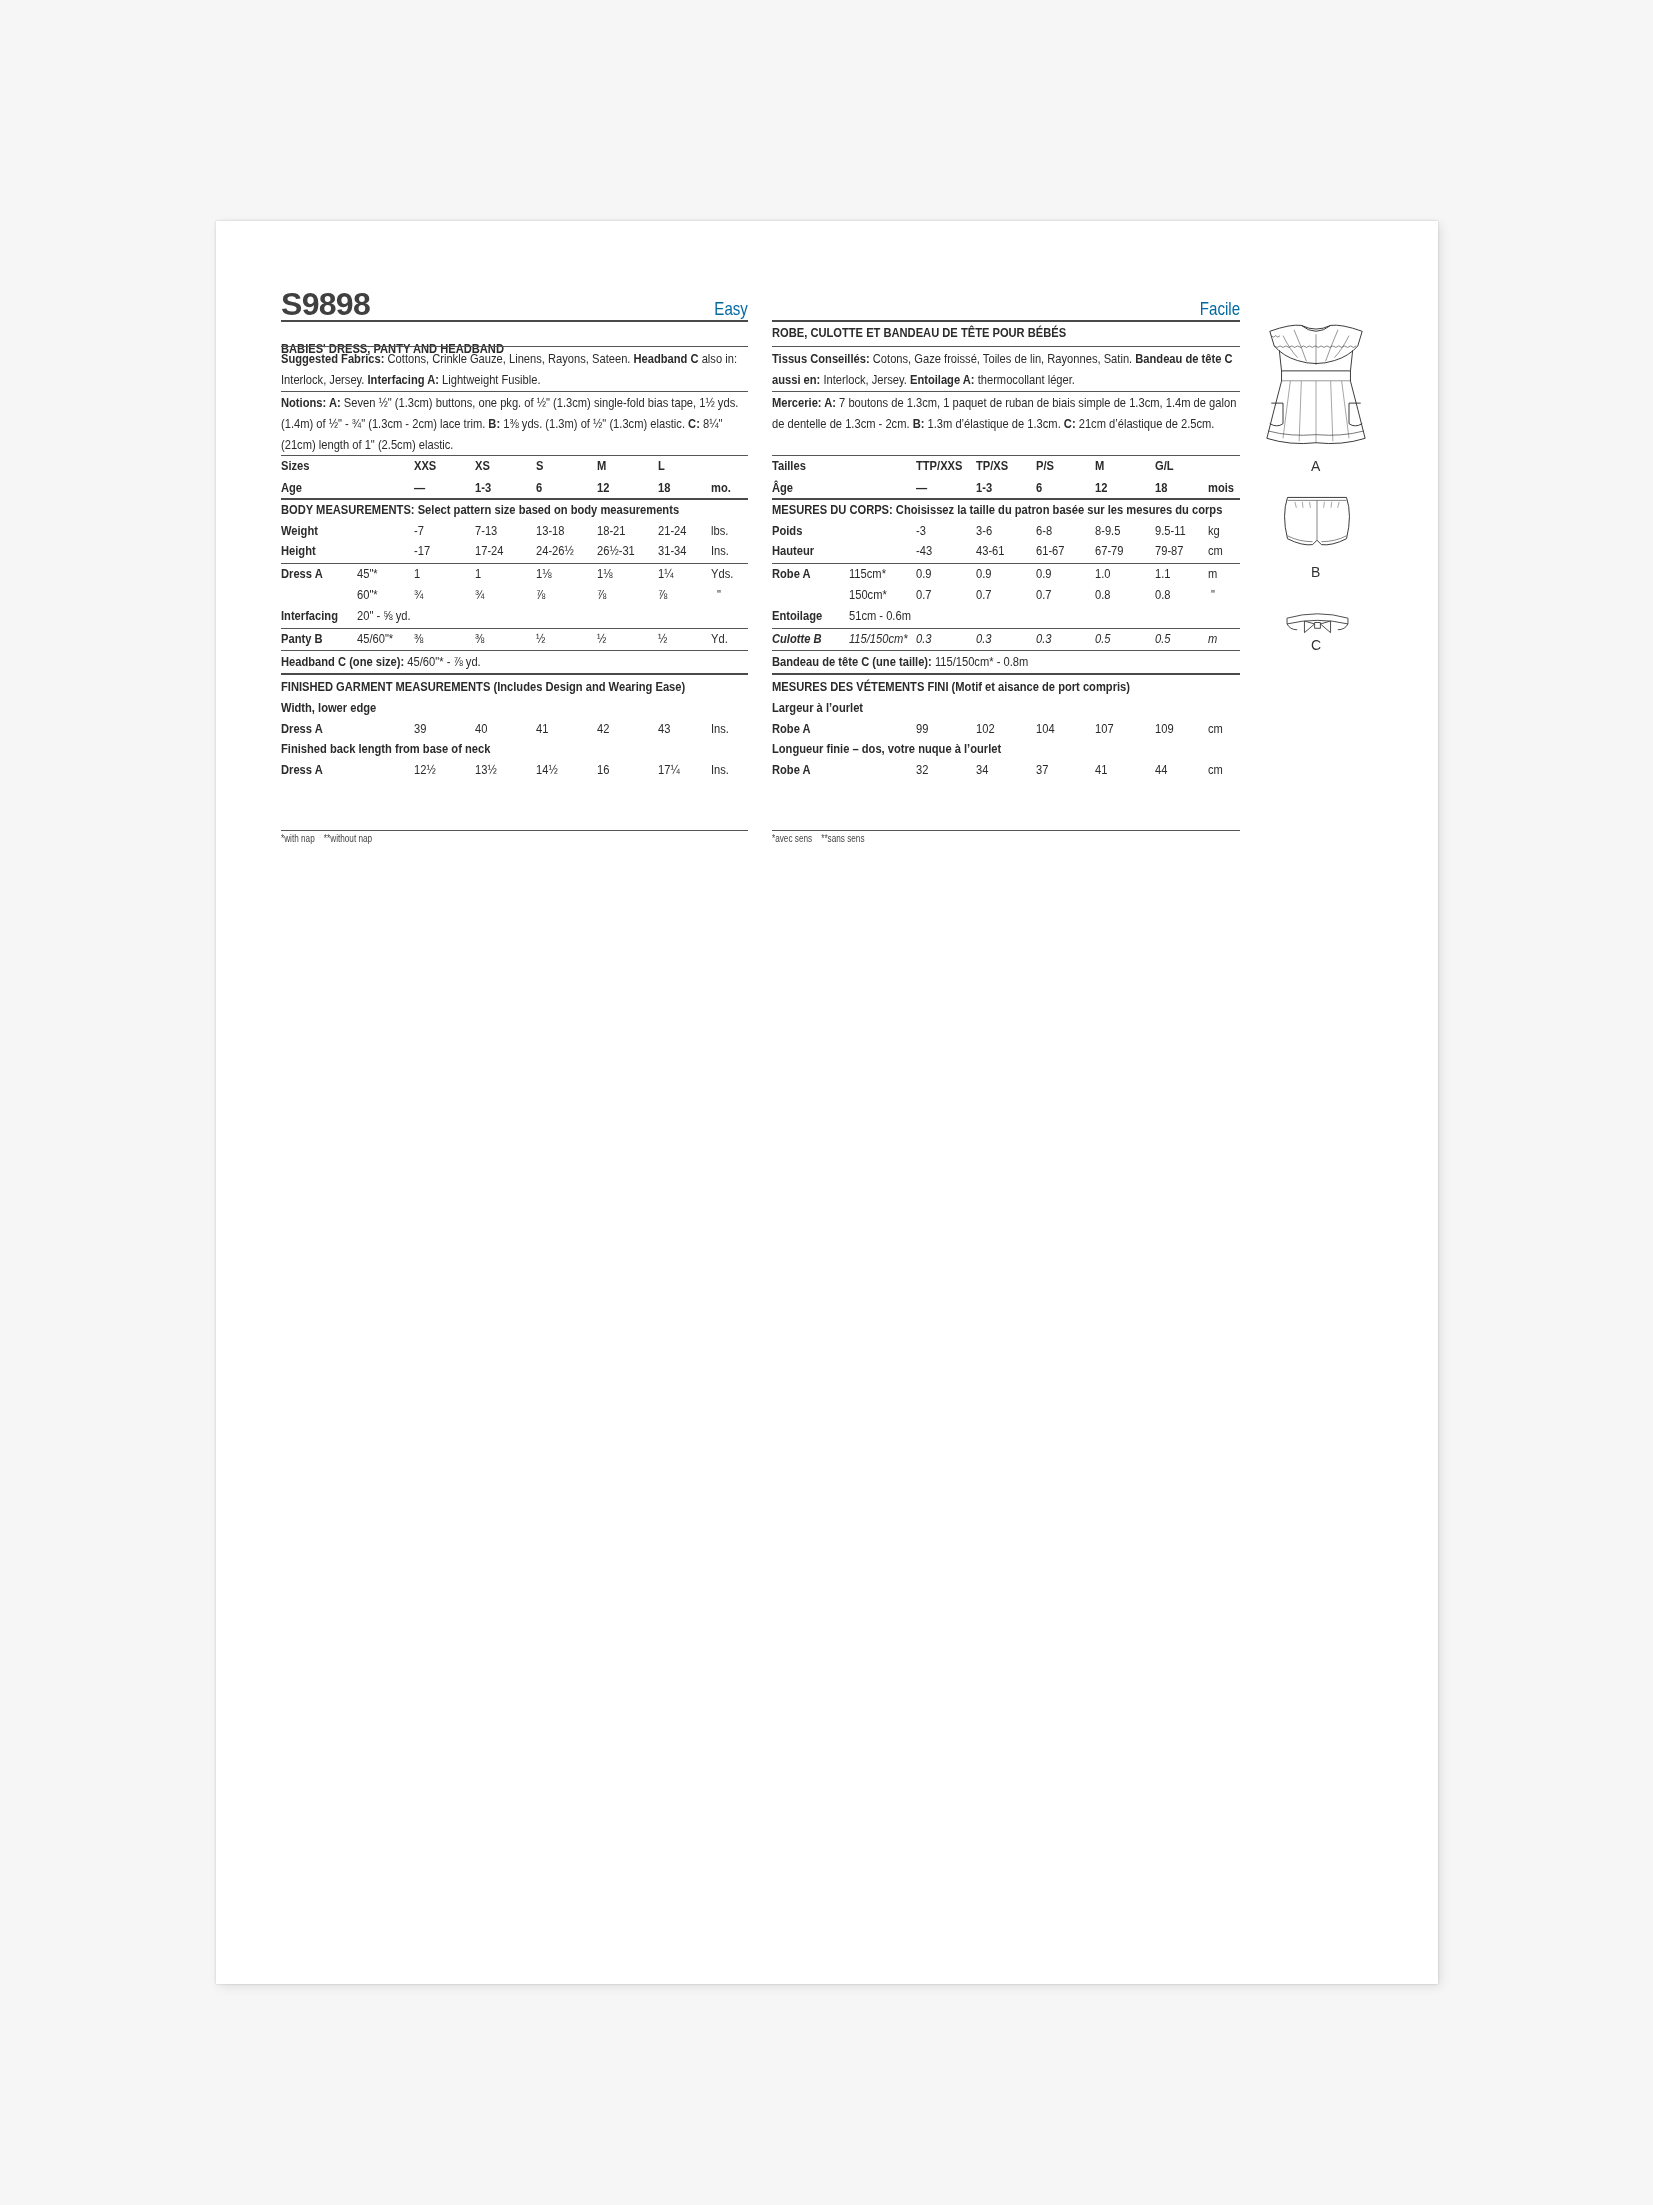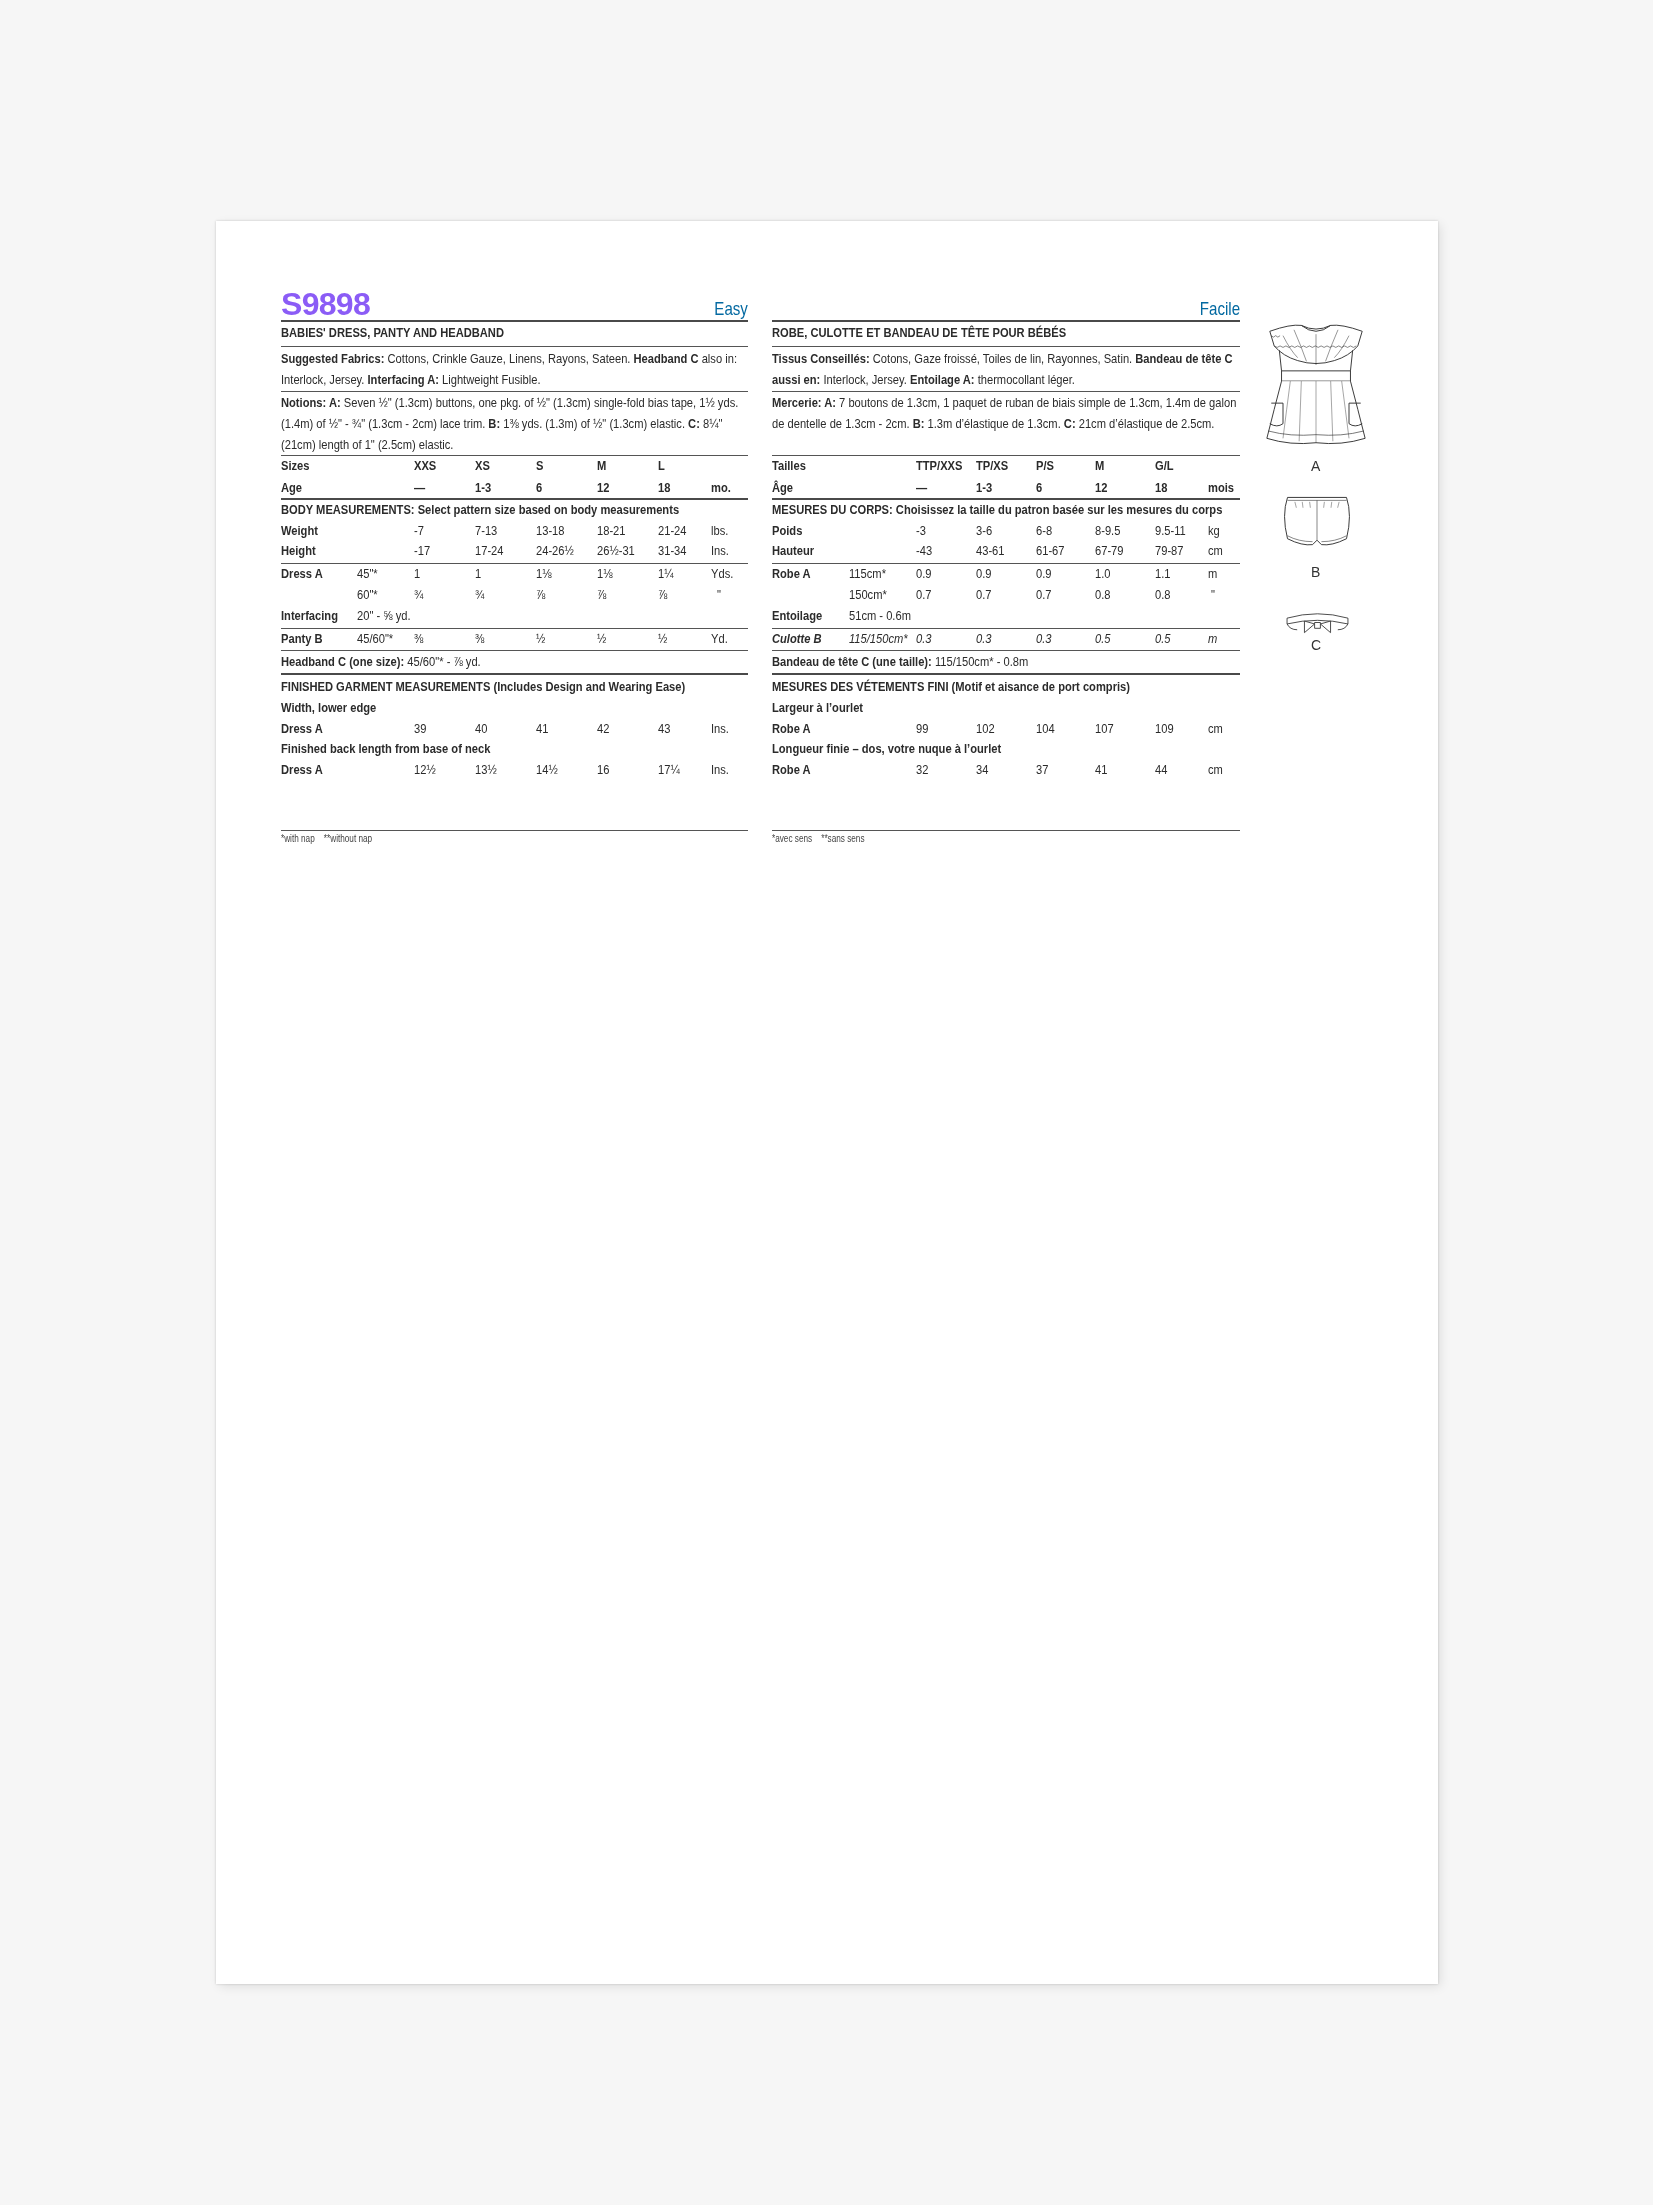--- a/index.html
+++ b/index.html
@@ -22,21 +22,21 @@
   .col.en { left: 65px; width: 467px; }
   .col.fr { left: 556px; width: 468px; }
 
   .abs { position: absolute; white-space: nowrap; }
   .narrow { display: inline-block; transform: scaleX(0.82); transform-origin: left center; }
   .narrow-r { display: inline-block; transform: scaleX(0.82); transform-origin: right center; }
 
   .code {
     font-family: "Liberation Sans", sans-serif;
     font-weight: bold; font-size: 32px; letter-spacing: -0.7px;
-    color: #8b5cf6; top: 65px; left: 0;
+    color: #404040; top: 65px; left: 0;
   }
   .level { font-size: 18.4px; top: 77px; right: 0; color: #0369a1; }
   .rule { position: absolute; left: 0; right: 0; height: 1.5px; background: #4a4a4a; }
   .rule.thin { height: 1.1px; background: #555; }
   .b { font-weight: bold; }
   .hdr { font-weight: bold; font-size: 13.6px; }
 
   .row { position: absolute; left: 0; right: 0; height: 20.6px; font-size: 13.6px; line-height: 20.6px; }
   .row span.cell { position: absolute; top: 0; white-space: nowrap; }
   .row .lbl { left: 0; font-weight: bold; }
@@ -66,21 +66,21 @@
 </head>
 <body>
 
 <div class="page">
 
   <div class="col en">
     <div class="abs code">S9898</div>
     <div class="abs level"><span class="narrow-r">Easy</span></div>
     <div class="rule" style="top:99px;"></div>
 
-    <div class="abs hdr" style="top:104px; left:0;"><span class="narrow">BABIES' DRESS, PANTY AND HEADBAND</span></div>
+    <div class="abs hdr" style="top:120px; left:0;"><span class="narrow">BABIES' DRESS, PANTY AND HEADBAND</span></div>
     <div class="rule thin" style="top:125px;"></div>
 
     <div class="para" style="top:127px;">
       <span class="inner"><b>Suggested Fabrics:</b><span> Cottons, Crinkle Gauze, Linens, Rayons, Sateen. </span><b>Headband C</b><span> also in: Interlock, Jersey. </span><b>Interfacing A:</b><span> Lightweight Fusible.</span></span>
     </div>
     <div class="rule thin" style="top:170px;"></div>
 
     <div class="para" style="top:171px;">
       <span class="inner"><b>Notions:</b><b> A:</b><span> Seven ½" (1.3cm) buttons, one pkg. of ½" (1.3cm) single-fold bias tape, 1½ yds. (1.4m) of ½" - ¾" (1.3cm - 2cm) lace trim. </span><b>B:</b><span> 1⅜ yds. (1.3m) of ½" (1.3cm) elastic. </span><b>C:</b><span> 8¼" (21cm) length of 1" (2.5cm) elastic.</span></span>
     </div>

